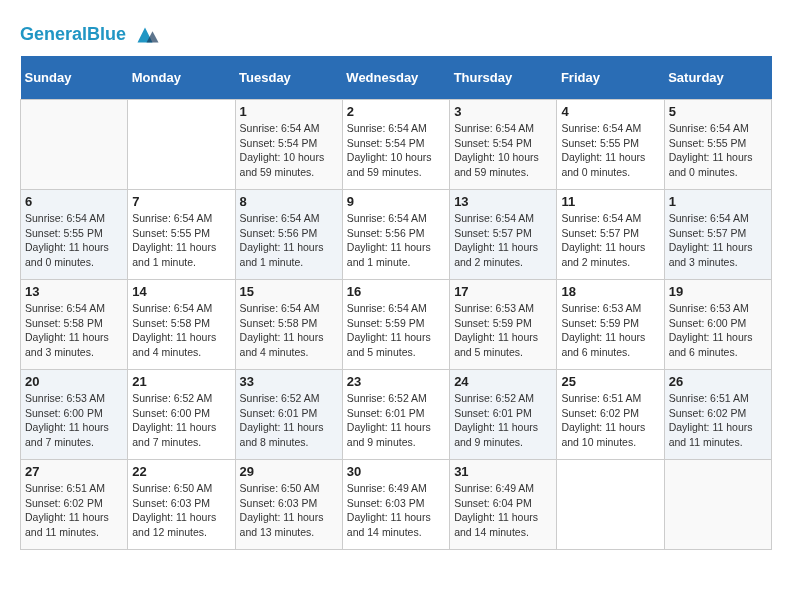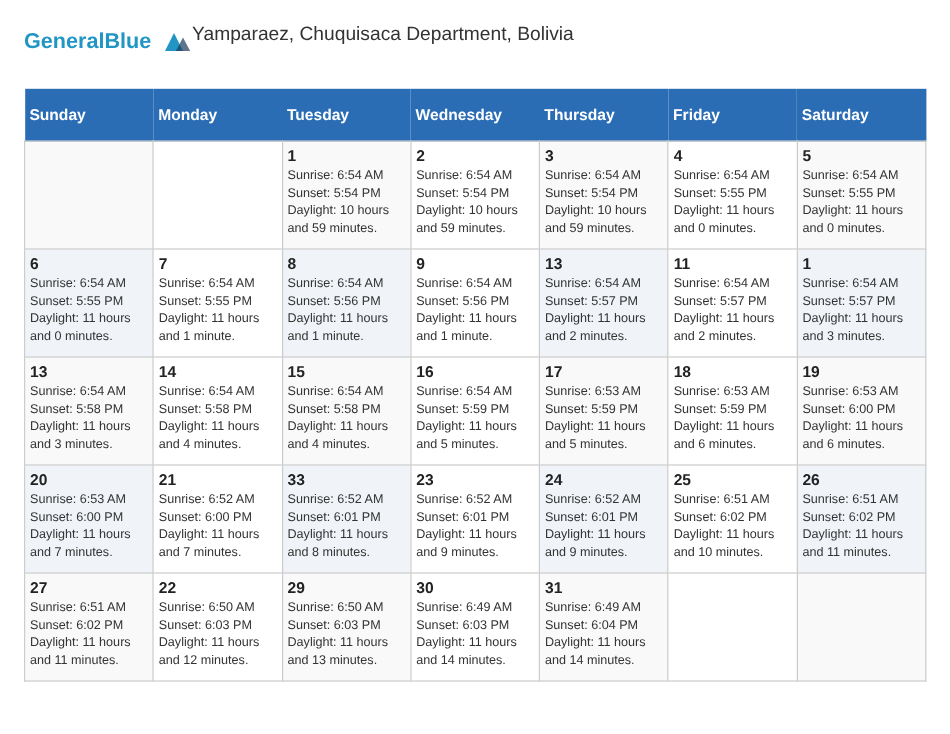--- a/index.html
+++ b/index.html
@@ -6,22 +6,22 @@
     body {
       font-family: Arial, sans-serif;
       background: #fff;
       width: 792px;
       min-height: 612px;
       padding: 20px;
     }
     .header {
       display: flex;
       align-items: flex-start;
-      justify-content: flex-start;
-      margin-bottom: 24px;
+      justify-content: space-between;
+      margin-bottom: 6px;
     }
     .logo {
       display: flex;
       align-items: center;
     }
     .logo-text {
       font-size: 18px;
       font-weight: bold;
       color: #1a3a5c;
       line-height: 1.1;
@@ -100,21 +100,20 @@
           <span>General</span><span style="color:#2196c4;">Blue</span>
         </div>
         <svg class="logo-icon" viewBox="0 0 40 30">
           <polygon points="10,25 20,5 30,25" fill="#2196c4"></polygon>
           <polygon points="22,25 30,10 38,25" fill="#1a3a5c" opacity="0.7"></polygon>
         </svg>
       </div>
     </div>
   </div>
   <div class="title-area">
-    <div class="location">Yamparaez, Chuquisaca Department, Bolivia</div>
   </div>
 </div>
 
 <table>
   <thead>
     <tr>
     <th>Sunday</th>
         <th>Monday</th>
         <th>Tuesday</th>
         <th>Wednesday</th>

